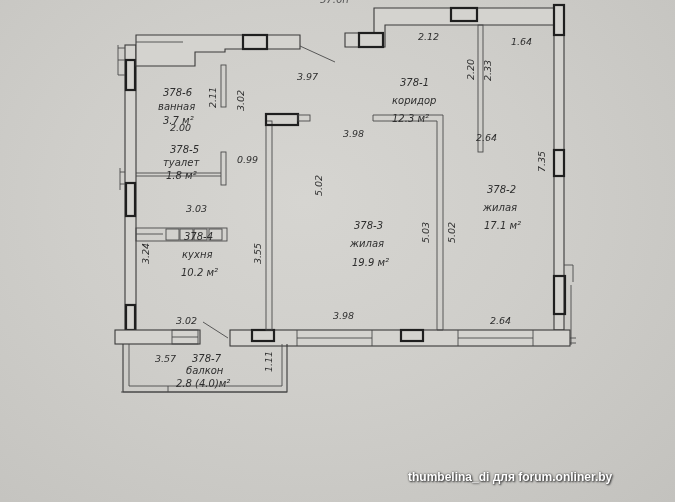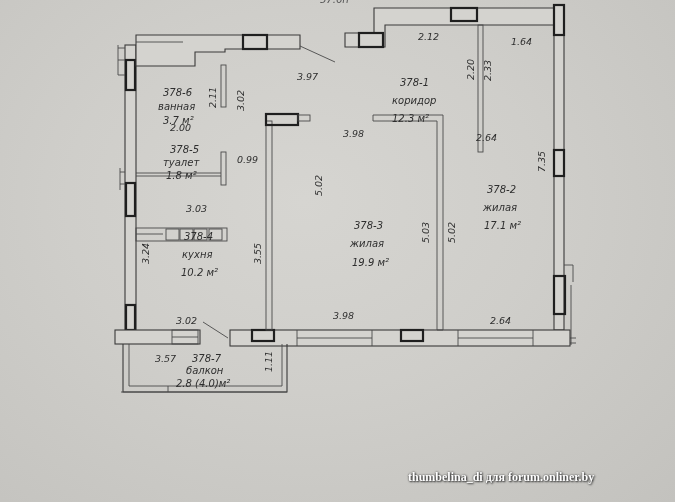--- a/index.html
+++ b/index.html
@@ -33,21 +33,21 @@
       font-family: "DejaVu Sans", sans-serif;
       font-style: italic;
       font-size: 10px;
       fill: #2e2e2e;
     }
     .lbl-sm { font-size: 9.5px; }
     .watermark {
       position: absolute;
       left: 408px;
       top: 470px;
-      font-family: Liberation Serif, serif;
+      font-family: Liberation Sans, sans-serif;
       font-weight: bold;
       font-size: 12px;
       color: #ffffff;
       text-shadow: 0 0 2px #333, 1px 1px 2px #333;
       white-space: nowrap;
     }
     .top-cut {
       position: absolute;
       left: 320px;
       top: -6px;

